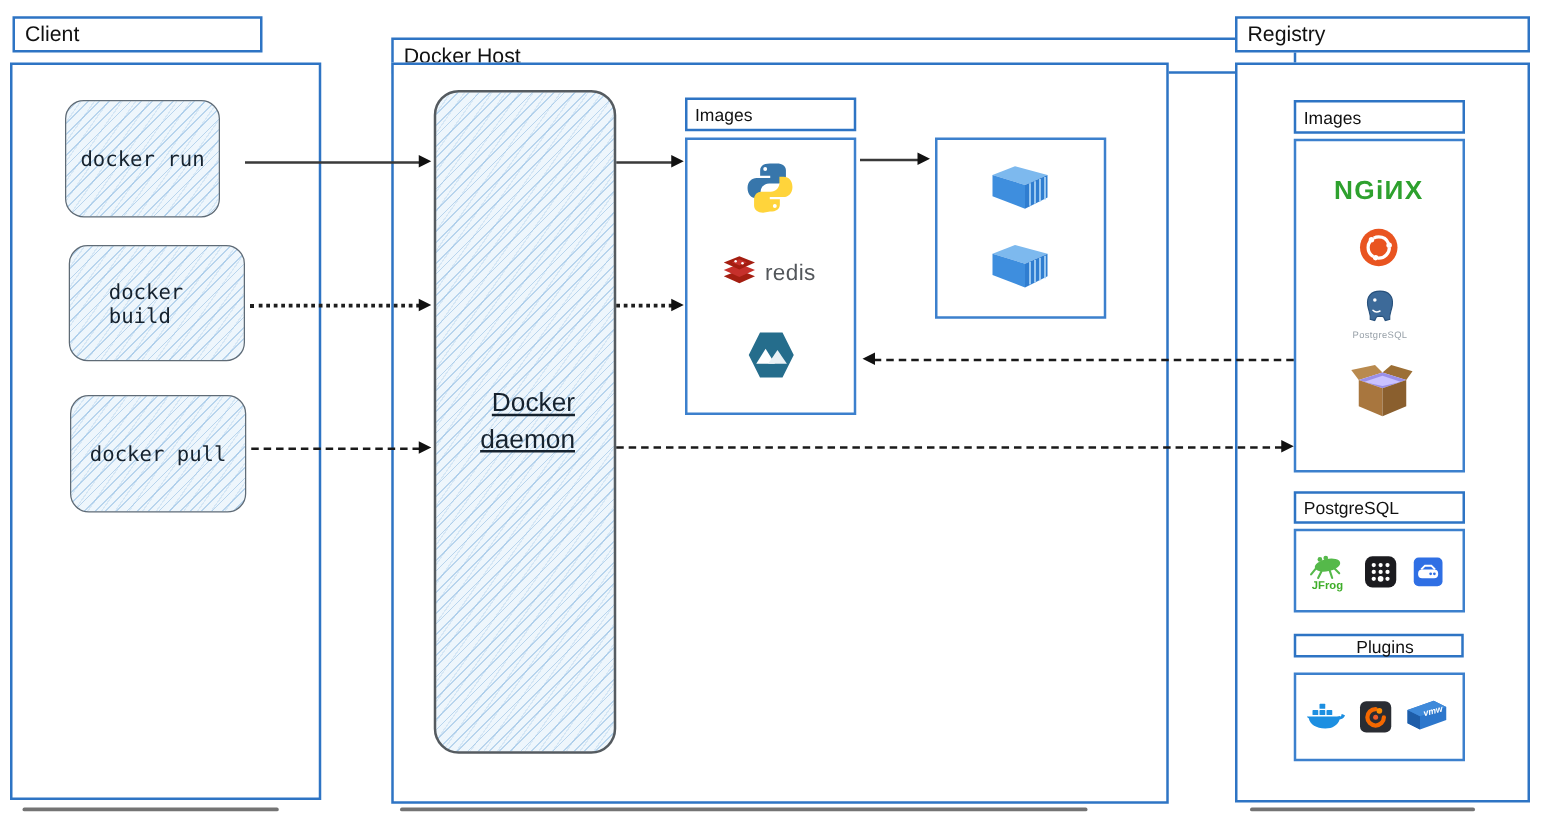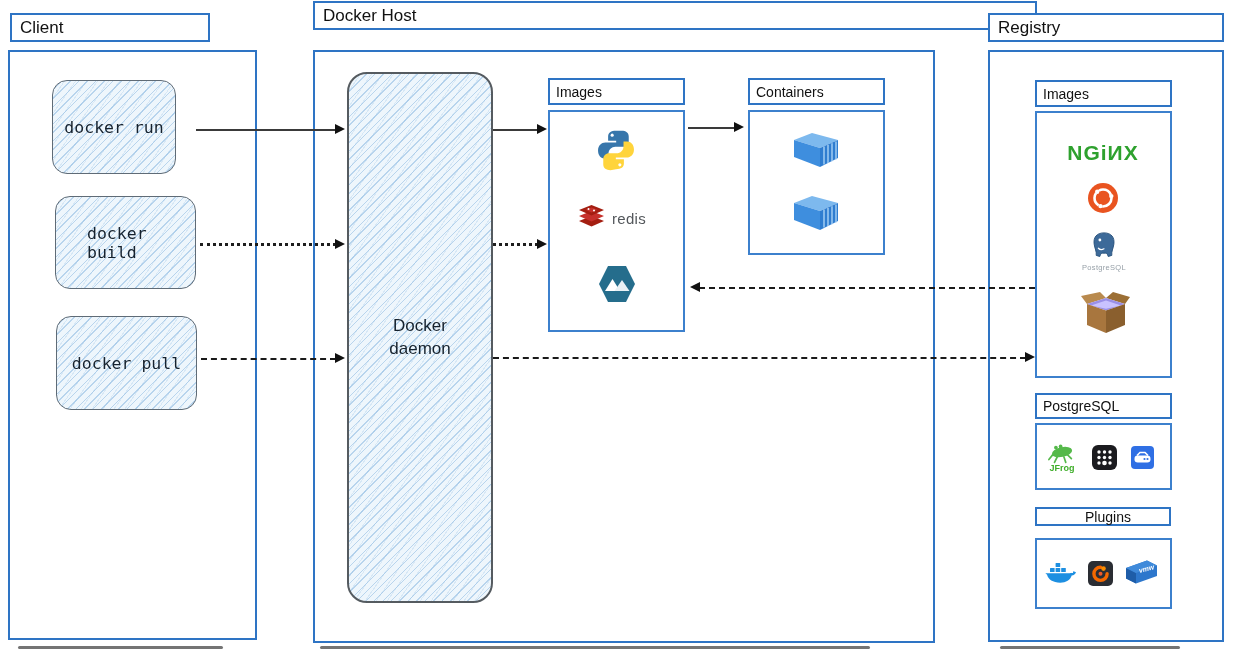--- a/index.html
+++ b/index.html
@@ -22,36 +22,36 @@
     background-image:repeating-linear-gradient(135deg, rgba(140,185,225,.55) 0 1px, transparent 1px 6px),
                      repeating-linear-gradient(125deg, rgba(170,205,235,.35) 0 1px, transparent 1px 9px);
   }
   .cmd-box {
     position:absolute; border:1.6px solid #5f6b76; border-radius:15px;
     display:flex; align-items:center; justify-content:center;
     font-family:"DejaVu Sans Mono", monospace; font-size:16.5px; font-weight:500; color:#16222e;
   }
   .daemon {
     position:absolute; border:2px solid #555b60; border-radius:20px;
-    display:flex; align-items:center; justify-content:center; text-align:center;
-    font-size:17px; color:#16222e; line-height:1.35;
+    display:flex; align-items:center; justify-content:center; text-align:right;
+    font-size:21px; color:#16222e; line-height:1.35;text-decoration:underline;
   }
   .daemon .lbl { width:80px; }
 
   .arrow { position:absolute; height:0; }
   .arrow.solid  { border-top:2.2px solid #3a3a3a; }
   .arrow.dotted { border-top:3px dotted #1e1e1e; }
   .arrow.dashed { border-top:2.6px dashed #1a1a1a; }
   .head { position:absolute; width:0; height:0; }
   .head.right { right:-9px; top:-7px; border-left:10px solid #111; border-top:5.5px solid transparent; border-bottom:5.5px solid transparent; }
   .head.left  { left:-9px;  top:-7px; border-right:10px solid #111; border-top:5.5px solid transparent; border-bottom:5.5px solid transparent; }
 
   .icon-abs { position:absolute; display:flex; align-items:center; justify-content:center; }
   .redis-row { position:absolute; display:flex; align-items:center; gap:7px; }
-  .redis-label { font-size:15px; color:#53575b; letter-spacing:.3px; }
+  .redis-label { font-size:18px; color:#53575b; letter-spacing:.3px; }
   .nginx-word { position:absolute; font-size:21px; font-weight:bold; color:#2ea12e; letter-spacing:1px; text-align:center; }
   .pg-label { font-size:7.5px; color:#97a0a8; text-align:center; margin-top:1px; letter-spacing:.3px; }
   .jfrog-label { font-size:9px; font-weight:bold; color:#3fae2a; text-align:right; line-height:1; }
   .stack-icon { display:flex; flex-direction:column; align-items:center; }
   .shadow-line { position:absolute; height:3px; background:rgba(70,70,70,.75); border-radius:2px; }
 </style>
 </head>
 <body>
 
 <div id="canvas">
@@ -64,21 +64,21 @@
   <div class="cmd-box hatch" style="left:52px; top:80px; width:124px; height:94px;">
     <span>docker run</span>
   </div>
   <div class="cmd-box hatch" style="left:55px; top:196px; width:141px; height:93px;padding-left:31px;">
     <span>docker build</span>
   </div>
   <div class="cmd-box hatch" style="left:56px; top:316px; width:141px; height:94px;">
     <span>docker pull</span>
   </div>
 
-  <div class="title-box" style="left:313px; top:1px; width:724px; height:29px;text-align:right;">
+  <div class="title-box" style="left:313px; top:30px; width:724px; height:29px;text-align:right;">
     <span>Docker Host</span>
   </div>
   <div class="outer-box" style="left:313px; top:50px; width:622px; height:593px;"></div>
 
   <div class="daemon hatch" style="left:347px; top:72px; width:146px; height:531px;">
     <div class="lbl">Docker daemon</div>
   </div>
 
   <div class="inner-title" style="left:548px; top:78px; width:137px; height:27px;">
     <span>Images</span>
@@ -109,23 +109,20 @@
   </div>
 
   <div class="icon-abs" style="left:597px; top:264px; width:40px; height:40px;">
     <svg width="40" height="40" viewBox="0 0 40 40">
       <polygon points="11,2 29,2 38,20 29,38 11,38 2,20" fill="#256d8c"></polygon>
       <polygon points="8,27 15.5,15 23,27" fill="#fff"></polygon>
       <polygon points="17.5,27 25,16 32.5,27" fill="#e9f1f5"></polygon>
     </svg>
   </div>
 
-  <div class="inner-title" style="left:748px; top:78px; width:137px; height:27px;">
-    <span>Containers</span>
-  </div>
   <div class="inner-box" style="left:748px; top:110px; width:137px; height:145px;"></div>
 
   <div class="icon-abs" style="left:792px; top:131px; width:48px; height:38px;">
     <svg width="48" height="38" viewBox="0 0 48 38">
       <polygon points="2,9 20,2 46,9 28,17" fill="#7db9ee"></polygon>
       <polygon points="2,9 28,17 28,36 2,26" fill="#3e8ede"></polygon>
       <polygon points="28,17 46,9 46,27 28,36" fill="#2f7dd0"></polygon>
       <g stroke="#a8d2f5" stroke-width="1.4">
         <line x1="32" y1="15.6" x2="32" y2="33.6"></line>
           <line x1="36" y1="13.9" x2="36" y2="31.9"></line>

